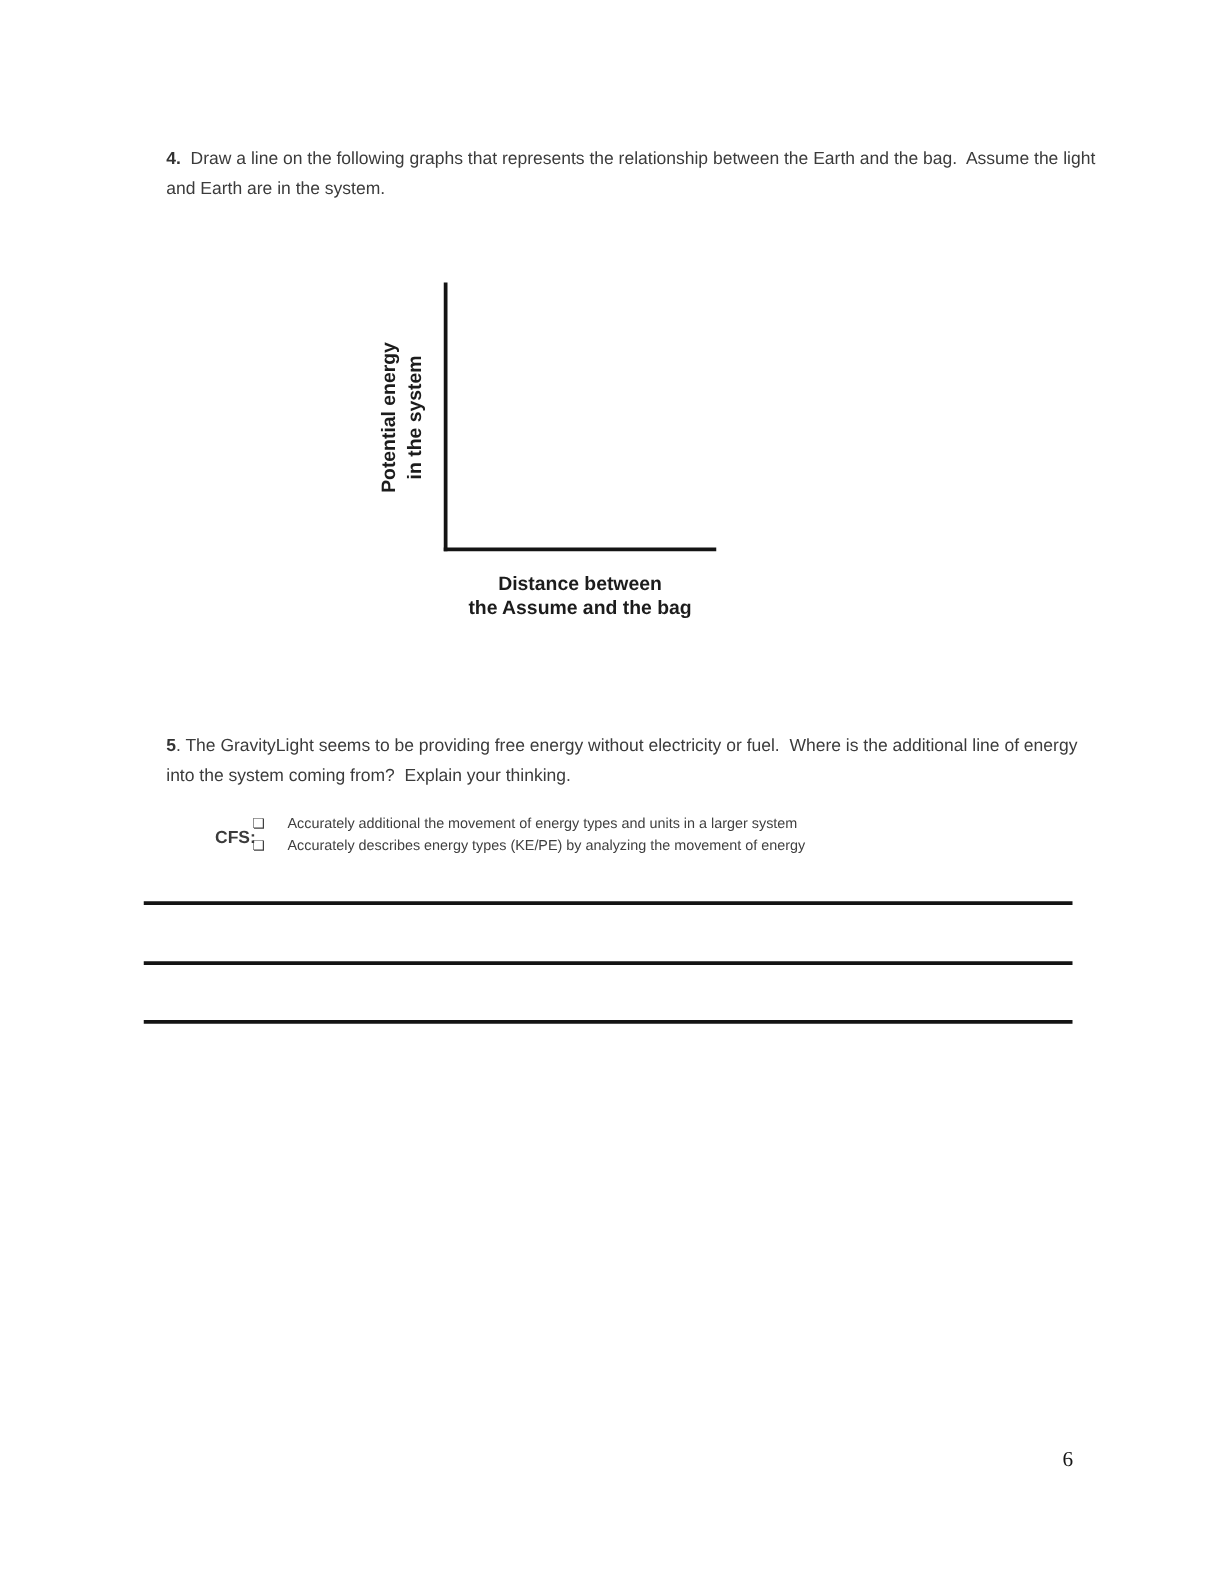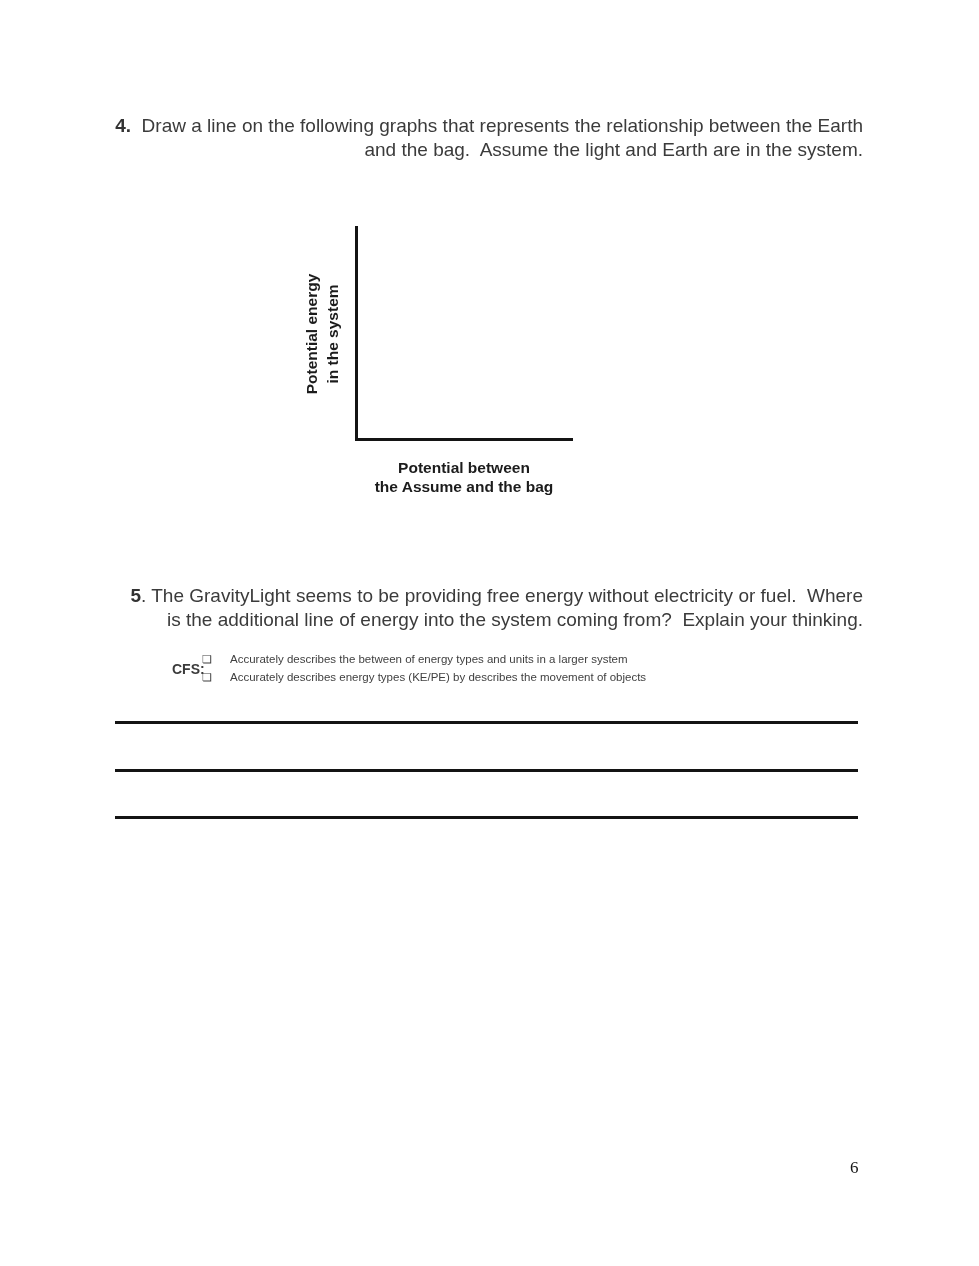--- a/index.html
+++ b/index.html
@@ -10,28 +10,27 @@
   body {
     position: relative;
     width: 979px;
     height: 1266px;
     font-family: "Liberation Sans", sans-serif;
     color: #3b3b3b;
     overflow: hidden;
   }
   .question {
     position: absolute;
-    left: 115px;
+    left: 133px;
     width: 748px;
     margin: 0;
-    font-size: 19px;
+    font-size: 14px;
     line-height: 24px;
     white-space: pre-wrap;
     color: #3b3b3b;
-    text-align: right;
   }
   #question-4 { top: 114px; }
   #question-5 { top: 584px; }
   .question b { font-weight: bold; color: #333333; }
 
   
   .axis {
     position: absolute;
     background: #141414;
   }
@@ -116,37 +115,37 @@
 <p class="question" id="question-4"><b>4.</b><span>  Draw a line on the following graphs that represents the relationship between the Earth and the bag.  Assume the light and Earth are in the system.</span></p>
 
 <div>
   <div id="y-axis-label">
     <div>Potential energy</div>
     <div>in the system</div>
   </div>
   <div class="axis" id="y-axis"></div>
   <div class="axis" id="x-axis"></div>
   <div id="x-axis-label">
-    <div>Potential between</div>
+    <div>Distance between</div>
     <div>the Assume and the bag</div>
   </div>
 </div>
 
 <p class="question" id="question-5"><b>5</b><span>. The GravityLight seems to be providing free energy without electricity or fuel.  Where is the additional line of energy into the system coming from?  Explain your thinking.</span></p>
 
 <div id="cfs-label">CFS:</div>
 
 <div id="cfs-list">
   <div class="cfs-item">
     <span class="cfs-check">❏</span>
-    <span class="cfs-text">Accurately describes the between of energy types and units in a larger system</span>
+    <span class="cfs-text">Accurately additional the movement of energy types and units in a larger system</span>
   </div>
   <div class="cfs-item">
     <span class="cfs-check">❏</span>
-    <span class="cfs-text">Accurately describes energy types (KE/PE) by describes the movement of objects</span>
+    <span class="cfs-text">Accurately describes energy types (KE/PE) by analyzing the movement of energy</span>
   </div>
 </div>
 
 <div class="answer-line" id="answer-line-1"></div>
 <div class="answer-line" id="answer-line-2"></div>
 <div class="answer-line" id="answer-line-3"></div>
 
 <div id="page-number">6</div>
 
 </body></html>

